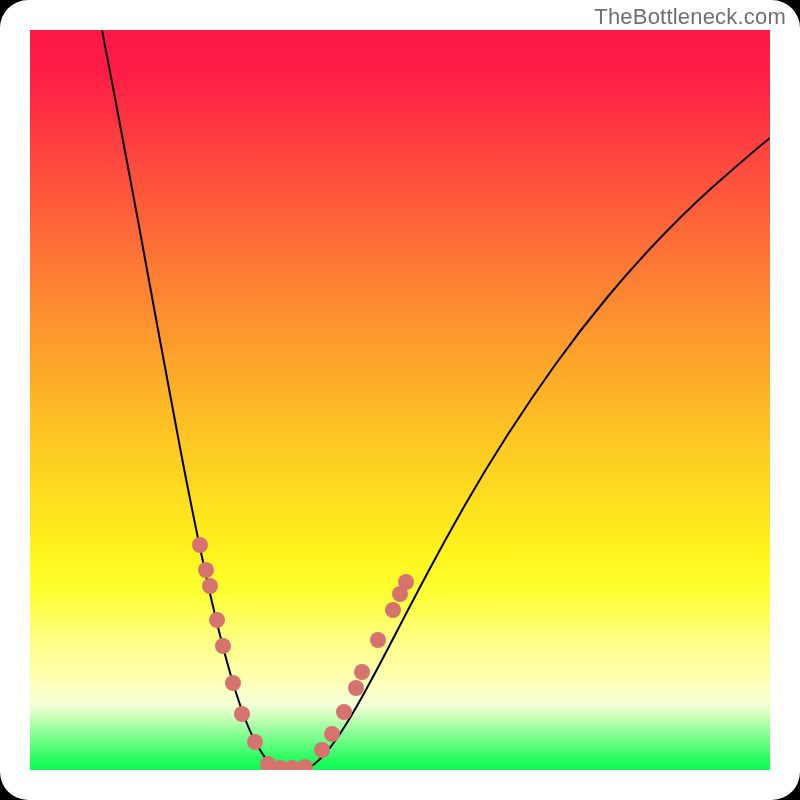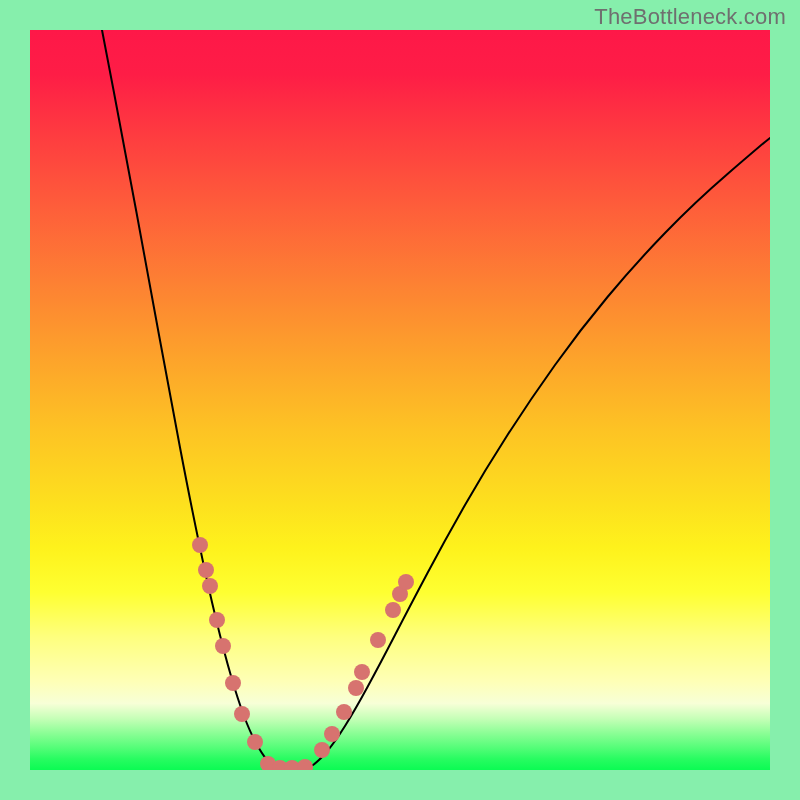--- a/index.html
+++ b/index.html
@@ -8,21 +8,22 @@
     width: 800px;
     height: 800px;
     background: #000;
     font-family: Arial, Helvetica, sans-serif;
     overflow: hidden;
   }
   .stage {
     position: relative;
     width: 800px;
     height: 800px;
-    background: #86efac;
+    background: #ffffff;
+    border-radius: 28px;
   }
   .watermark {
     position: absolute;
     top: 4px;
     right: 14px;
     color: #6f6f6f;
     font-size: 22px;
     font-weight: 400;
     letter-spacing: 0.2px;
     z-index: 10;

